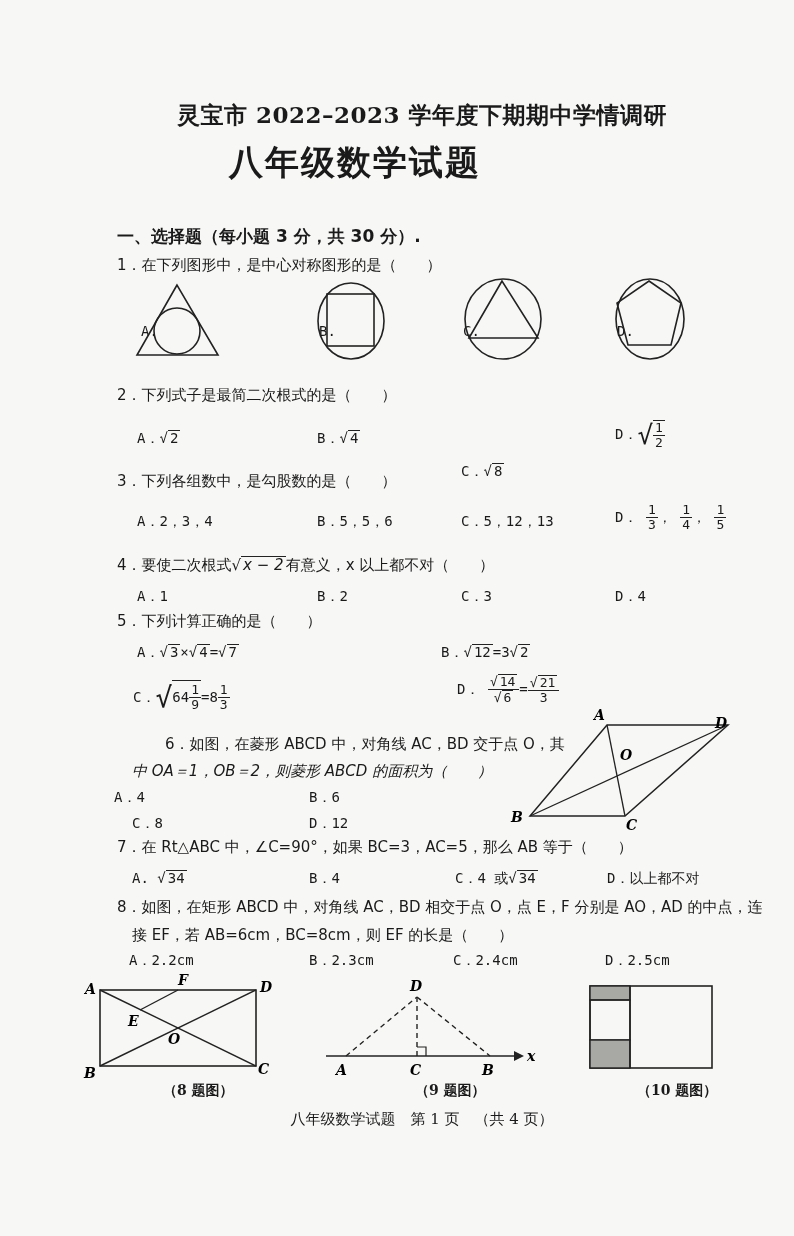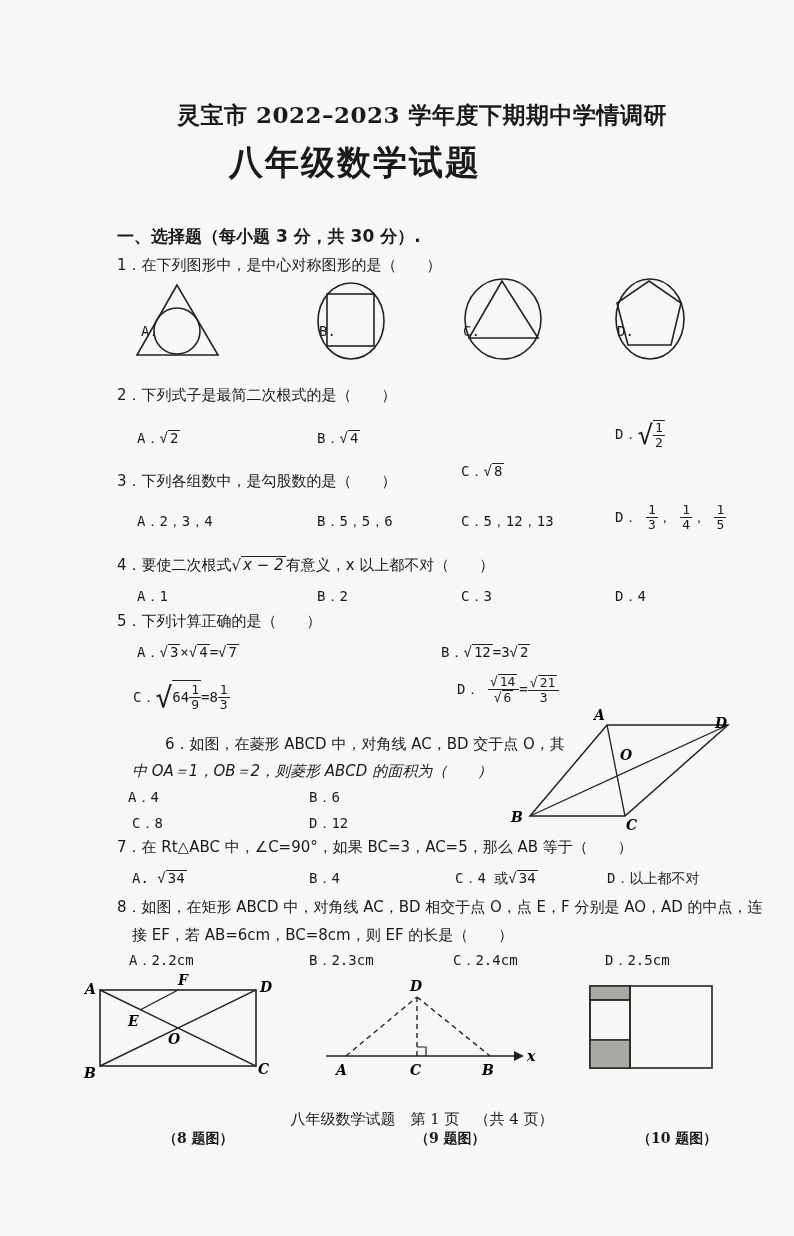--- a/index.html
+++ b/index.html
@@ -9,21 +9,21 @@
   .title1 { left:0; width:794px; top:100px; text-align:center; font-size:23px; font-weight:bold; letter-spacing:0.5px; }
   .title2 { left:0; width:660px; top:140px; text-align:center; font-size:34px; font-weight:bold; letter-spacing:2px; }
   .sec { left:92px; top:225px; font-size:17px; font-weight:bold; font-family:"DejaVu Sans", sans-serif; }
   .q { font-size:15px; font-family:"DejaVu Sans", sans-serif; white-space:nowrap; }
   .opt { font-size:14px; font-family:"DejaVu Sans Mono", monospace; white-space:nowrap; }
   .rad { display:inline-block; border-top:1.2px solid #222; padding:0 2px; line-height:1.1; }
   .frac { display:inline-flex; flex-direction:column; align-items:center; vertical-align:middle; font-size:13px; line-height:1.1; }
   .frac .n { border-bottom:1px solid #222; padding:0 2px; }
   svg { position:absolute; overflow:visible; }
   svg text { font-family:"DejaVu Serif", serif; font-style:italic; font-weight:bold; font-size:14px; }
-  .cap { font-size:14px; font-family:"DejaVu Serif", serif; font-weight:bold;margin-top:48px; }
+  .cap { font-size:14px; font-family:"DejaVu Serif", serif; font-weight:bold; }
   .footer { left:0; width:794px; top:1110px; text-align:center; font-size:15px; }
 </style>
 </head>
 <body>
 
 <div class="abs title1">灵宝市 2022–2023 学年度下期期中学情调研</div>
 <div class="abs title2">八年级数学试题</div>
 
 <div class="abs sec">一、选择题（每小题 3 分，共 30 分）.</div>
 
@@ -116,21 +116,21 @@
       <span class="n">√<span class="rad">14</span></span>
       <span>√<span class="rad">6</span></span>
     </span><span>=</span><span class="frac">
       <span class="n">√<span class="rad">21</span></span>
       <span>3</span>
     </span>
 </div>
 
 <div class="abs q" style="left:92px;top:735px;margin-left:48px;">6．如图，在菱形 ABCD 中，对角线 AC，BD 交于点 O，其</div>
 <div class="abs q" style="left:107px;top:762px;font-style:italic;">中 OA＝1，OB＝2，则菱形 ABCD 的面积为（　　）</div>
-<div class="abs opt" style="left:103px;top:789px;"><span>A．</span><span>4</span></div>
+<div class="abs opt" style="left:89px;top:789px;"><span>A．</span><span>4</span></div>
 <div class="abs opt" style="left:284px;top:789px;"><span>B．</span><span>6</span></div>
 <div class="abs opt" style="left:107px;top:815px;"><span>C．</span><span>8</span></div>
 <div class="abs opt" style="left:284px;top:815px;"><span>D．</span><span>12</span></div>
 
 <svg style="left:508px;top:705px;" width="230" height="125">
   <polygon points="99,20 220,20 117,111 22,111" fill="none" stroke="#222" stroke-width="1.5"></polygon>
   <line x1="99" y1="20" x2="117" y2="111" stroke="#222" stroke-width="1.3"></line>
   <line x1="22" y1="111" x2="220" y2="20" stroke="#222" stroke-width="1.3"></line>
   <text x="86" y="15">A</text>
   <text x="207" y="23">D</text>

